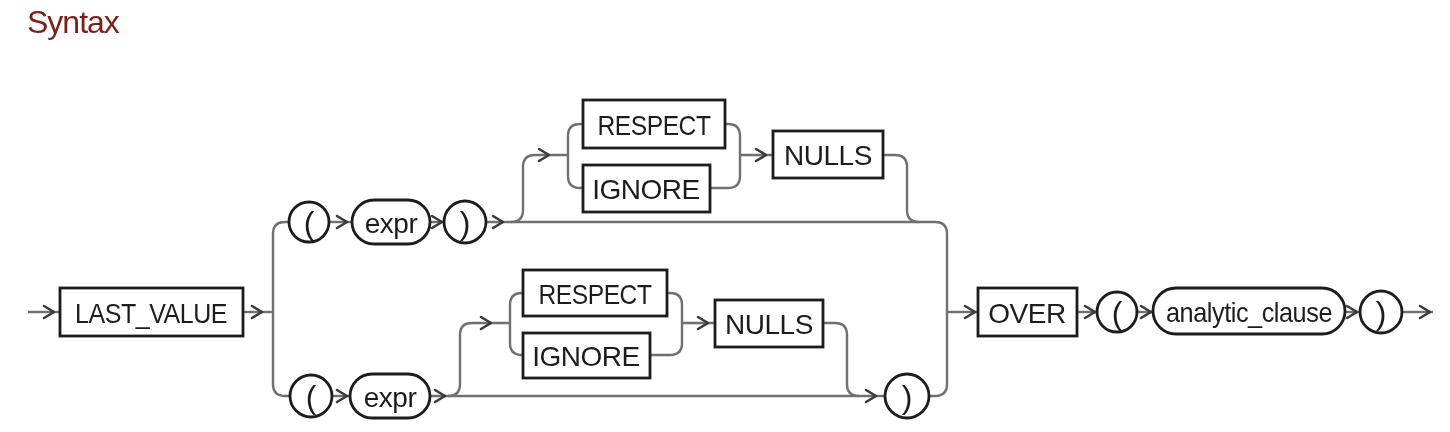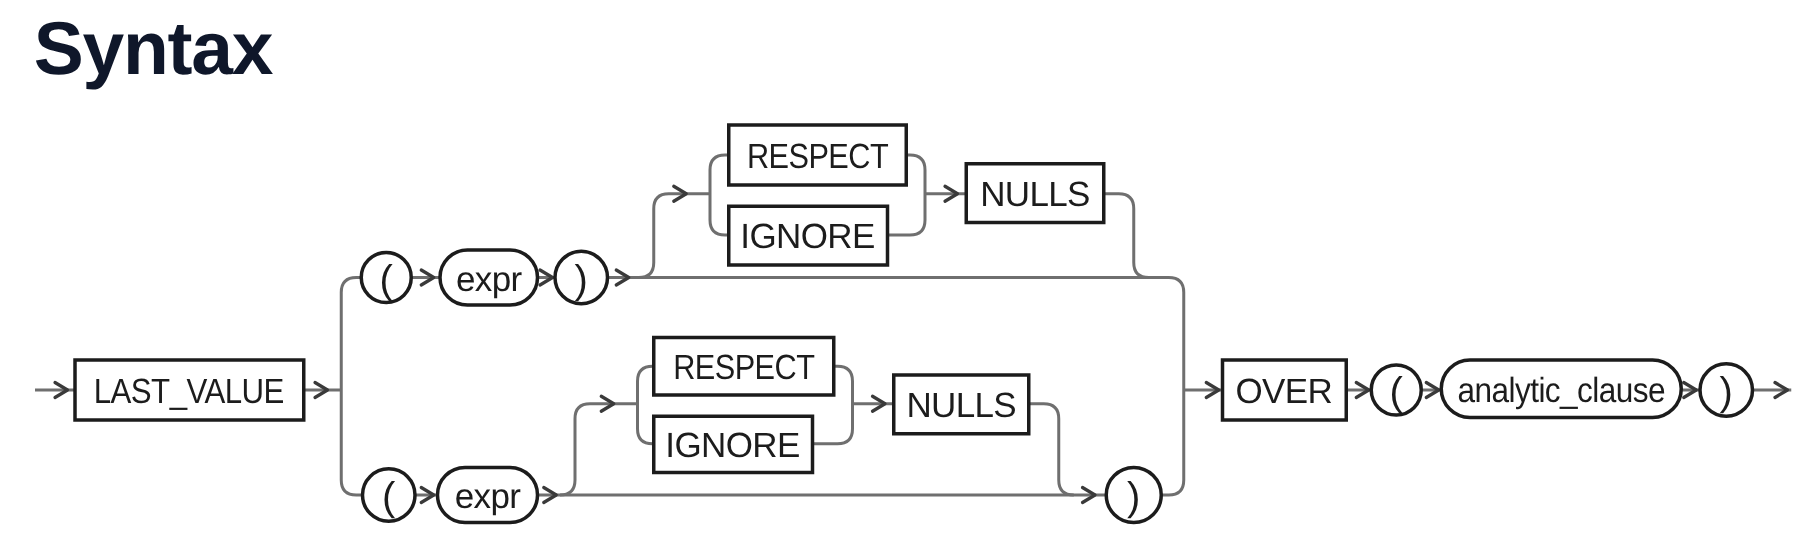--- a/index.html
+++ b/index.html
@@ -7,24 +7,24 @@
     width: 1450px; height: 432px;
     background: #ffffff;
     position: relative;
     overflow: hidden;
     font-family: "Liberation Sans", sans-serif;
   }
   h1.page-title {
     position: absolute;
     left: 27px; top: 4px;
     margin: 0;
-    font-size: 60px;
-    font-weight: 700;
+    font-size: 32px;
+    font-weight: 400;
     letter-spacing: -1px;
-    color: #0f172a;
+    color: #7f1d1d;
   }
   svg.rr { position: absolute; left: 0; top: 0; }
   
   .w { fill: none; stroke: #6f6f6f; stroke-width: 2.4; }
   
   .arr { fill: none; stroke: #3a3a3a; stroke-width: 2.6; stroke-linecap: round; stroke-linejoin: round; }
   
   .shape { fill: #ffffff; stroke: #1c1c1c; stroke-width: 2.8; }
   text { font-family: "Liberation Sans", sans-serif; fill: #1c1c1c; text-anchor: middle; dominant-baseline: central; }
   .kw  { font-size: 28px; letter-spacing: -0.5px; }

